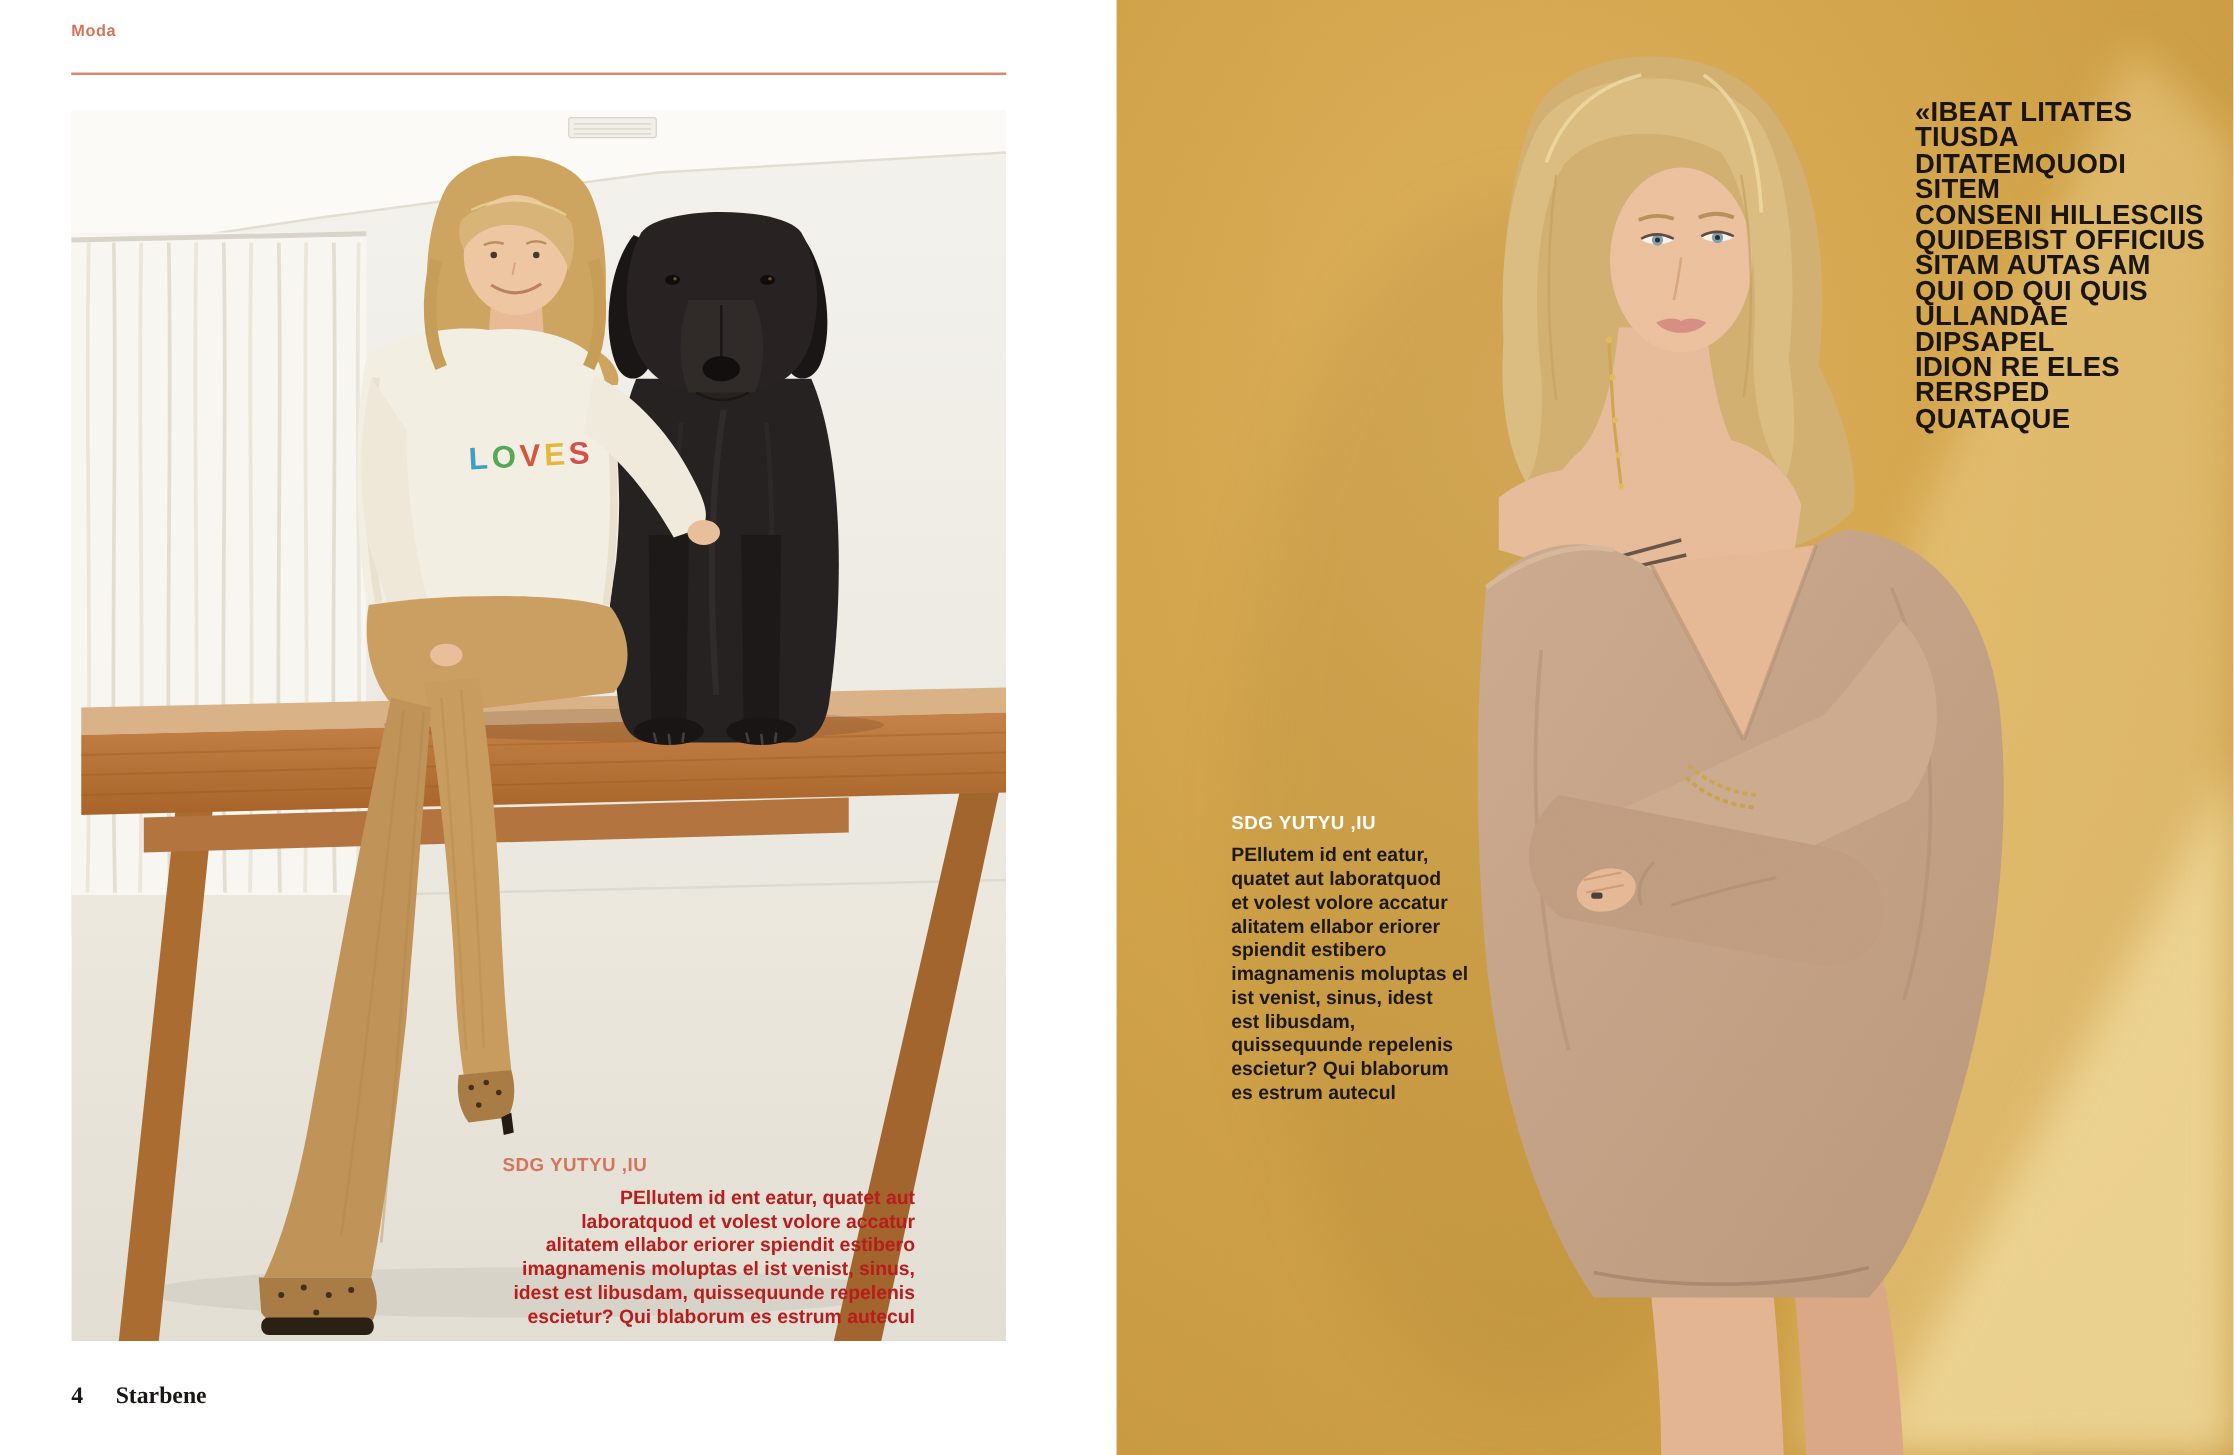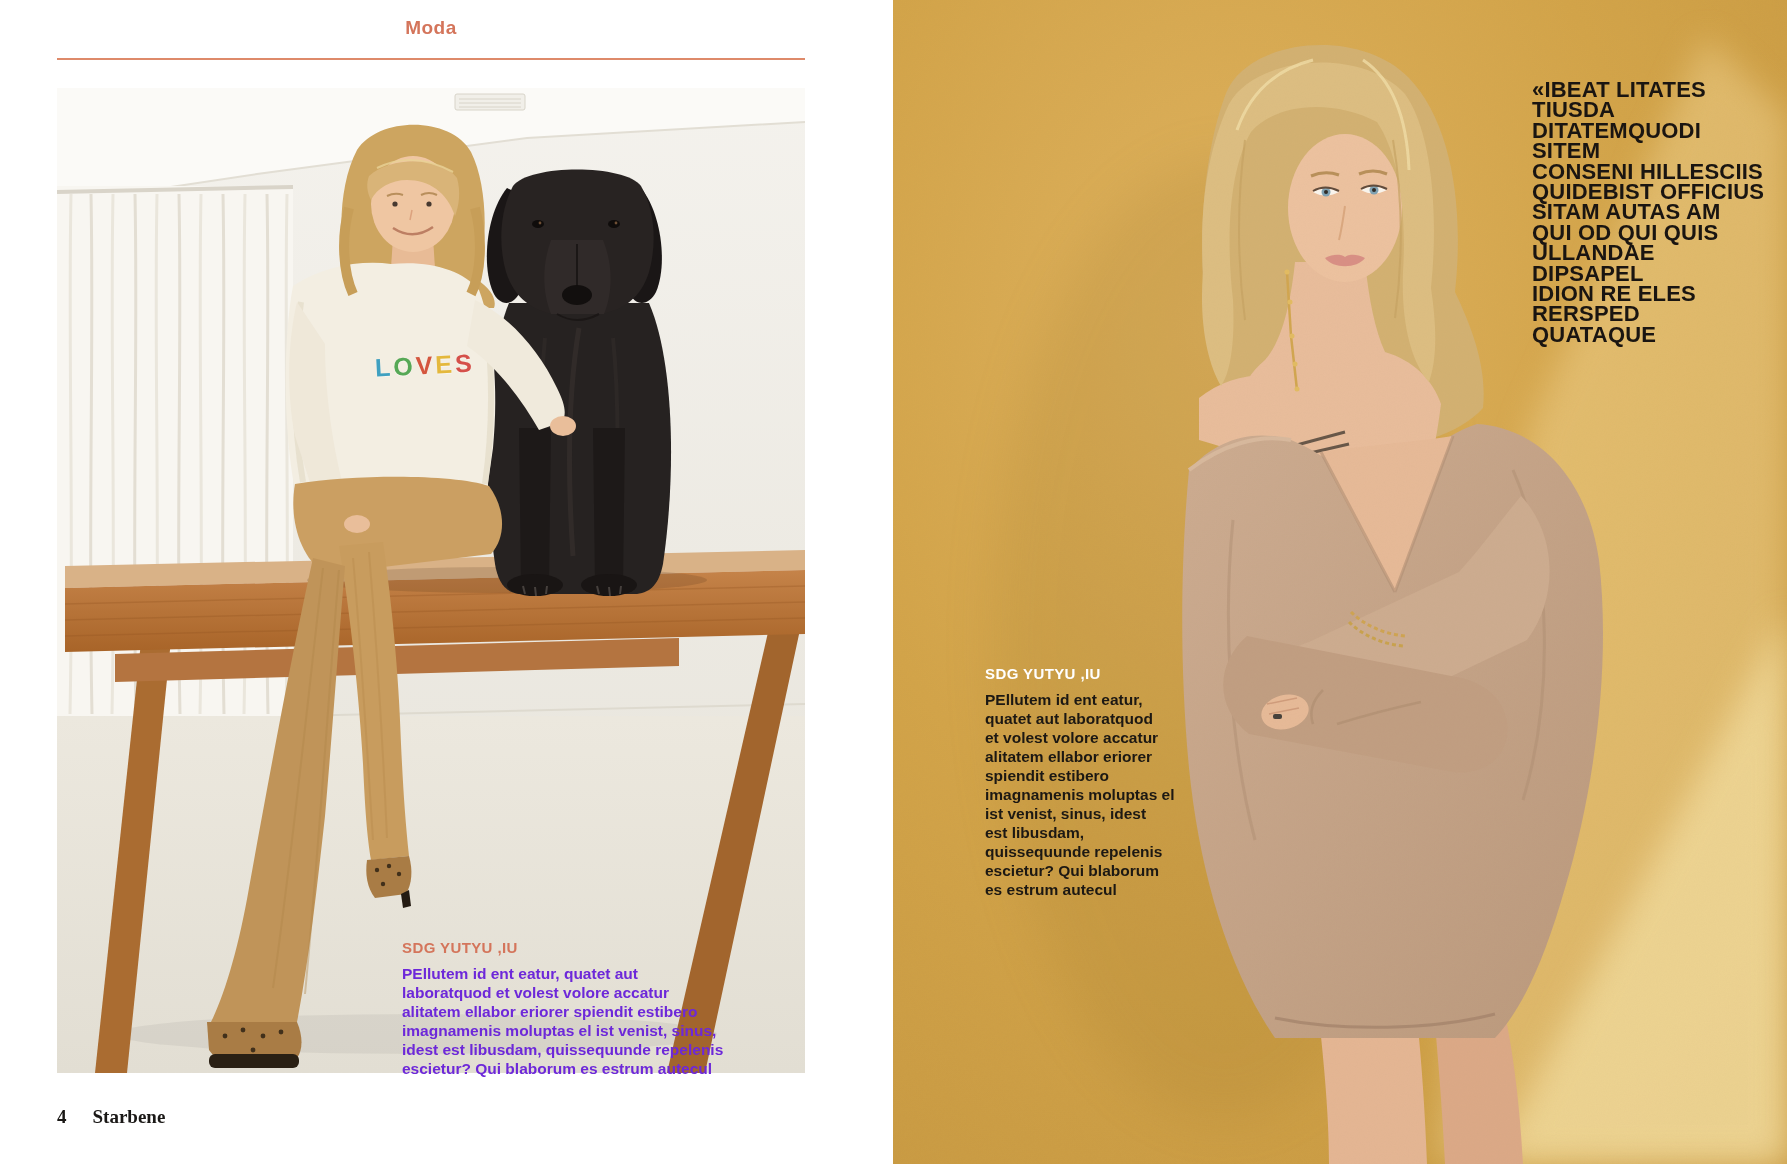--- a/index.html
+++ b/index.html
@@ -1,35 +1,35 @@
 <!DOCTYPE html>
 <html><head>
 <meta charset="utf-8">
 <style>
   html,body{margin:0;padding:0;background:#ffffff;width:1787px;height:1164px;position:relative;overflow:hidden;
     font-family:"Liberation Sans","DejaVu Sans",sans-serif;-webkit-font-smoothing:antialiased;}
   .abs{position:absolute;}
   
-  .moda{left:57px;top:17px;width:748px;text-align:center;font-size:19px;font-weight:700;
+  .moda{left:57px;top:17px;width:748px;font-size:13px;font-weight:700;
     letter-spacing:.5px;color:#D4755B;}
   .rule{left:57px;top:58px;width:748px;height:2px;background:#DE8A6A;}
   
   .photo-left{left:57px;top:88px;width:748px;height:985px;overflow:hidden;}
   .photo-right{left:893px;top:0;width:894px;height:1164px;overflow:hidden;}
   .photo-left svg,.photo-right svg{display:block;}
   
   .sweater-word{left:318px;top:263px;font-size:25px;font-weight:700;letter-spacing:3px;
     transform:rotate(-3deg);text-shadow:0 1px 0 rgba(255,255,255,.4);}
   
-  .caption{z-index:5;margin-top:15px;}
+  .caption{z-index:5;}
   .cap-head{font-size:15px;font-weight:700;letter-spacing:.4px;line-height:18px;margin:0 0 7px 0;}
   .cap-body{font-size:15.5px;font-weight:600;line-height:19px;white-space:pre-line;margin:0;}
   .caption-left{left:402px;top:924px;width:330px;}
   .caption-left .cap-head{color:#D4755B;}
-  .caption-left .cap-body{color:#6d28d9;}
+  .caption-left .cap-body{color:#b91c1c;text-align:right;}
   .caption-right{left:985px;top:650px;width:200px;}
   .caption-right .cap-head{color:#FFFFFF;}
   .caption-right .cap-body{color:#1C1813;}
   
   .pull-quote{left:1532px;top:80px;width:235px;font-size:22px;font-weight:700;line-height:20.4px;
     letter-spacing:.2px;color:#1A1511;white-space:pre-line;z-index:5;}
   
   .footer{left:57px;top:1106px;display:flex;gap:26px;align-items:baseline;
     font-family:"Liberation Serif","DejaVu Serif",serif;font-weight:700;font-size:19px;color:#1A1816;}
 </style>

